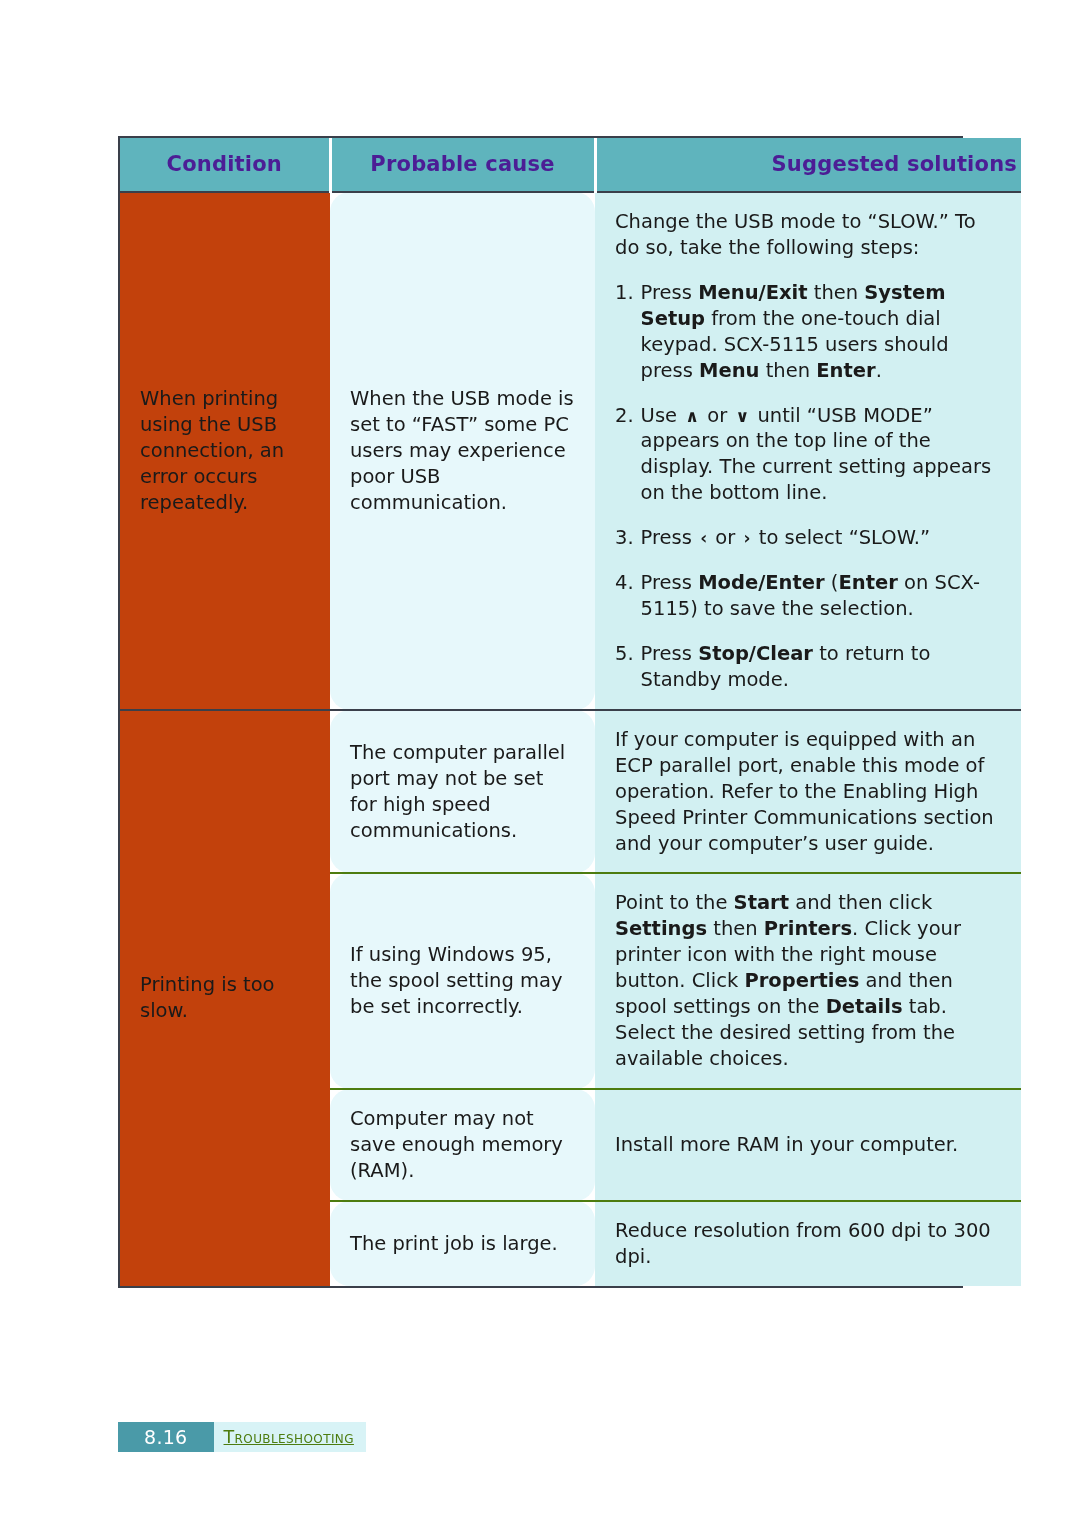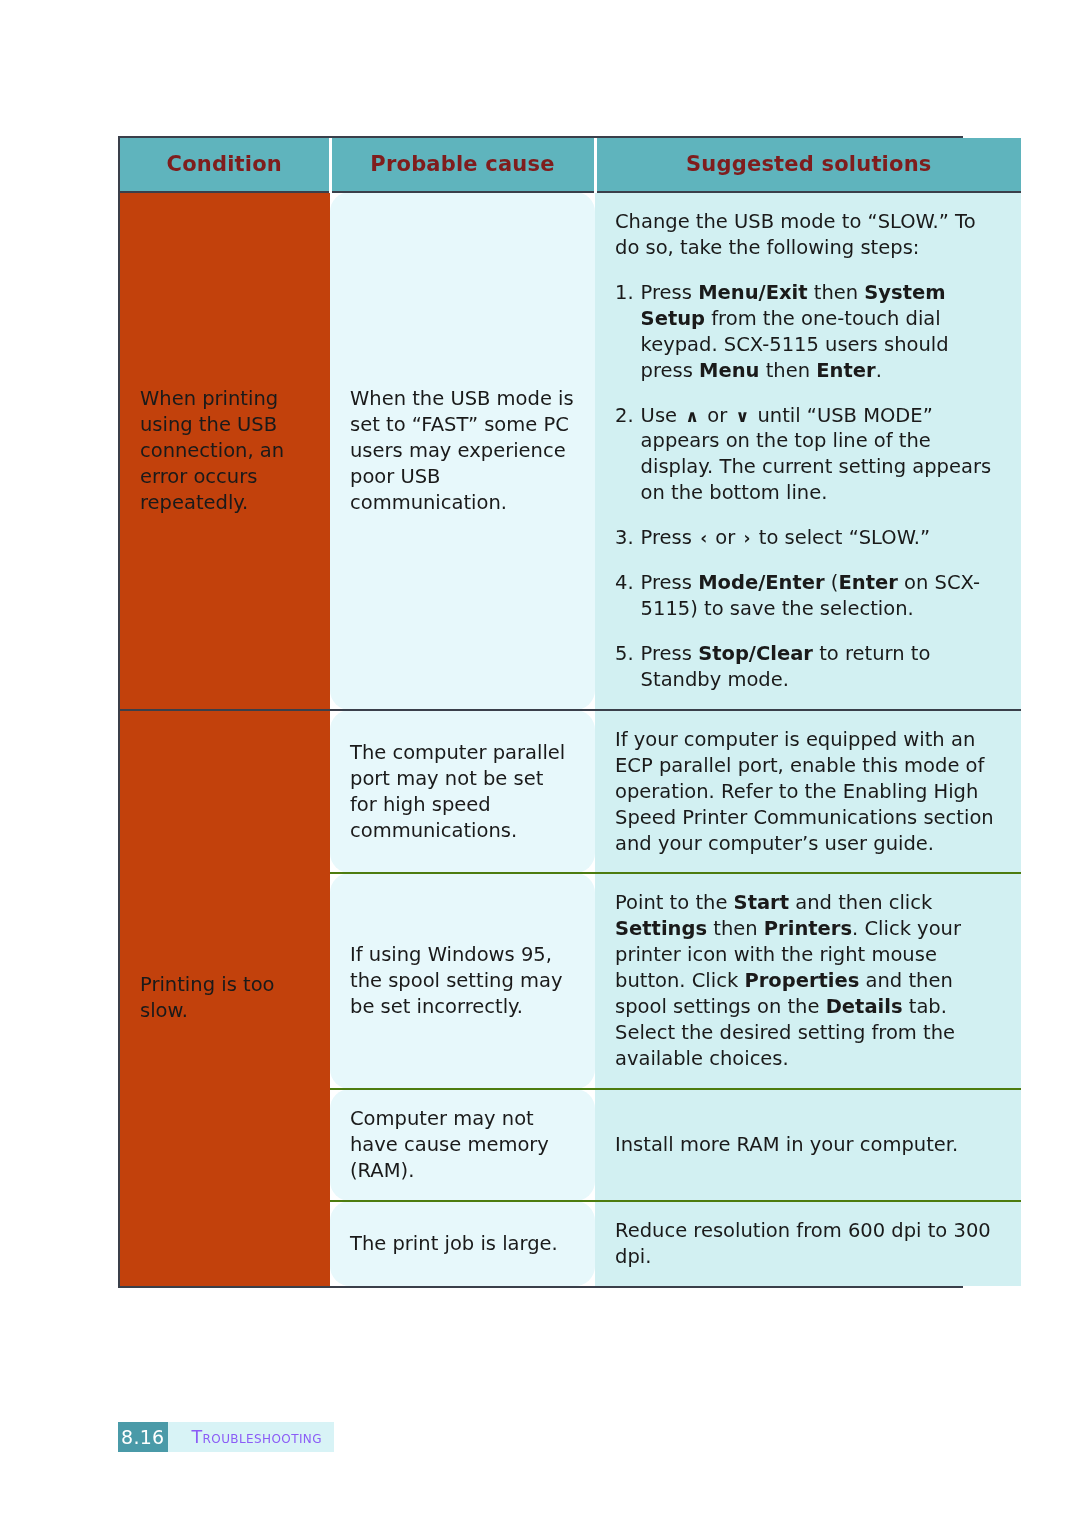--- a/index.html
+++ b/index.html
@@ -28,38 +28,38 @@
   }
   #troubleshooting-table table {
     border-collapse: collapse;
     width: 100%;
     table-layout: fixed;
   }
 
   
   thead th {
     background: #5fb4bd;
-    color: #7f1d1d;
+    color: #4c1d95;
     font-weight: bold;
     font-size: 21px;
     letter-spacing: .2px;
     text-align: center;
     padding: 14px 4px 15px;
     border-bottom: 2px solid #3a3f4a;
     box-sizing: border-box;
   }
   thead th.col-cause,
   thead th.col-solution {
     border-left: 3px solid #ffffff;
   }
 
   
   .col-condition { width: 210px; }
   .col-cause     { width: 265px; margin-top: 16px; }
-  .col-solution  { width: 426px; }
+  .col-solution  { width: 426px; text-align: right; }
 
   
   tbody td {
     vertical-align: middle;
     font-size: 19.5px;
     line-height: 1.33;
     padding: 16px 20px 16px 20px;
     box-sizing: border-box;
   }
   td.cell-condition { background: #c2410c; }
@@ -97,31 +97,32 @@
     top: 1422px;
     display: flex;
     align-items: stretch;
     height: 30px;
   }
   #footer-page-number {
     background: #4a9aa8;
     color: #ffffff;
     font-size: 19px;
     line-height: 30px;
-    padding: 0 3px;
+    padding: 0 26px;
     letter-spacing: .3px;
   }
   #footer-section-name {
     background: #d8f3f6;
-    color: #8b5cf6;
+    color: #4d7c0f;
     font-size: 17.5px;
     line-height: 30px;
-    padding: 0 12px 0 24px;
+    padding: 0 12px 0 10px;
     font-variant: small-caps;
     letter-spacing: .4px;
+    text-decoration: underline;
   }
 </style>
 </head>
 <body>
 
 <div id="troubleshooting-table">
   <table>
     <thead>
       <tr>
         <th class="col-condition">Condition</th>
@@ -163,21 +164,21 @@
       <tr class="group-start">
         <td class="cell-condition" rowspan="4">Printing is too slow.</td>
         <td class="cell-cause">The computer parallel port may not be set for high speed communications.</td>
         <td class="cell-solution">If your computer is equipped with an ECP parallel port, enable this mode of operation. Refer to the Enabling High Speed Printer Communications section and your computer’s user guide.</td>
       </tr>
       <tr class="sub-row">
         <td class="cell-cause">If using Windows 95, the spool setting may be set incorrectly.</td>
         <td class="cell-solution">Point to the <b>Start</b> and then click <b>Settings</b> then <b>Printers</b>. Click your printer icon with the right mouse button. Click <b>Properties</b> and then spool settings on the <b>Details</b> tab. Select the desired setting from the available choices.</td>
       </tr>
       <tr class="sub-row">
-        <td class="cell-cause">Computer may not have cause memory (RAM).</td>
+        <td class="cell-cause">Computer may not save enough memory (RAM).</td>
         <td class="cell-solution">Install more RAM in your computer.</td>
       </tr>
       <tr class="sub-row">
         <td class="cell-cause">The print job is large.</td>
         <td class="cell-solution">Reduce resolution from 600 dpi to 300 dpi.</td>
       </tr>
 
     </tbody>
   </table>
 </div>

